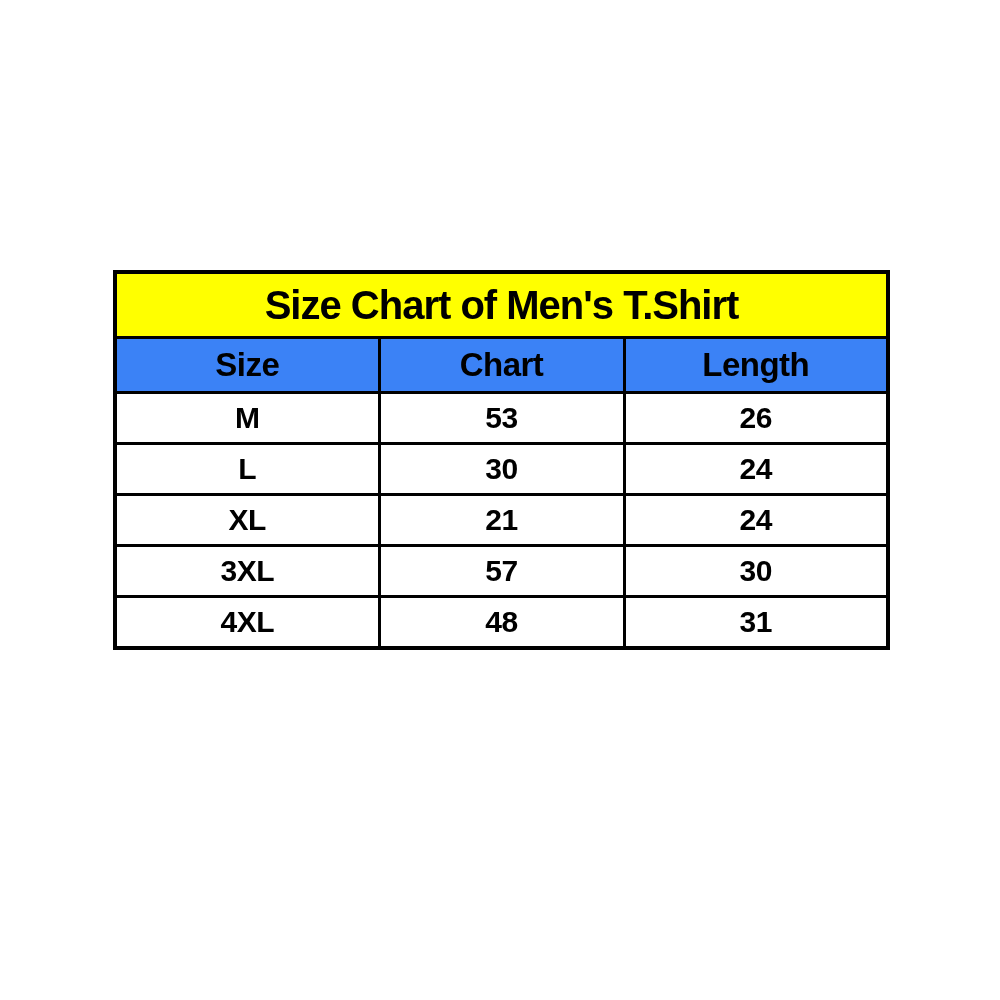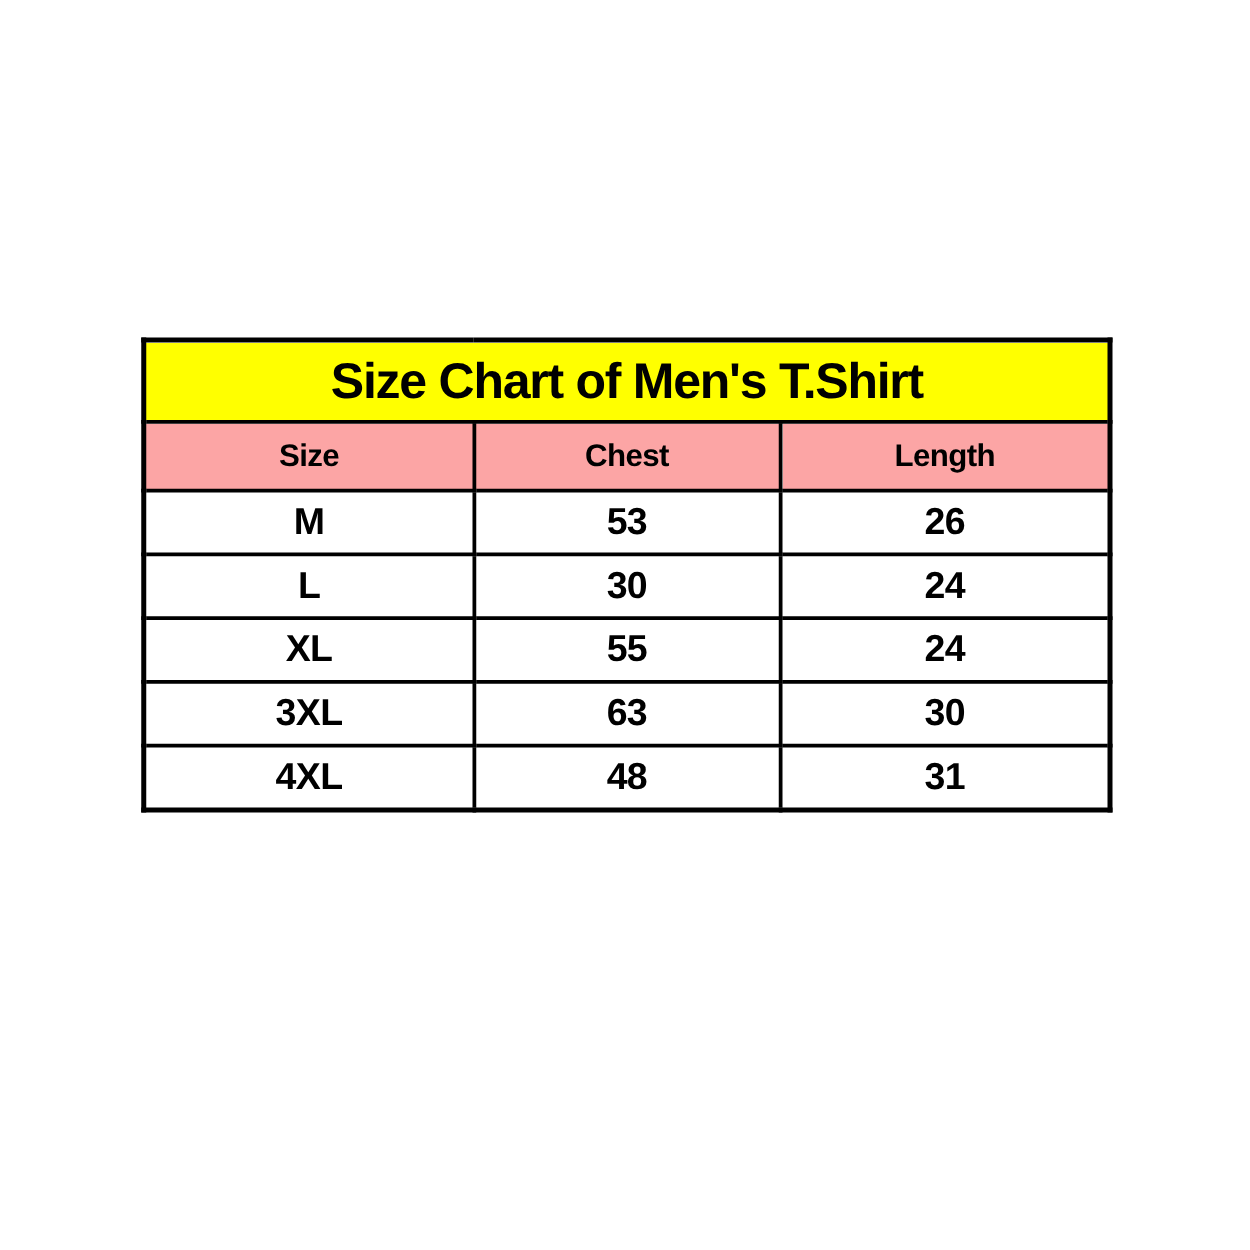--- a/index.html
+++ b/index.html
@@ -35,22 +35,22 @@
     overflow: hidden;
   }
   tr.title-row th {
     height: 62px;
     background: #ffff00;
     font-size: 40px;
     letter-spacing: -1px;
   }
   tr.header-row th {
     height: 52px;
-    background: #fca5a5;
-    font-size: 25px;
+    background: #3b82f6;
+    font-size: 33px;
     letter-spacing: -0.5px;
   }
   tr.data-row td {
     height: 48px;
     background: #ffffff;
     font-size: 30px;
     letter-spacing: -0.5px;
   }
 </style>
 </head>
@@ -62,43 +62,43 @@
       <col style="width:264px">
       <col style="width:245px">
       <col style="width:264px">
     </colgroup>
     <thead>
       <tr class="title-row">
         <th colspan="3">Size Chart of Men's T.Shirt</th>
       </tr>
       <tr class="header-row">
         <th>Size</th>
-        <th>Chest</th>
+        <th>Chart</th>
         <th>Length</th>
       </tr>
     </thead>
     <tbody>
       <tr class="data-row">
         <td>M</td>
         <td>53</td>
         <td>26</td>
       </tr>
       <tr class="data-row">
         <td>L</td>
         <td>30</td>
         <td>24</td>
       </tr>
       <tr class="data-row">
         <td>XL</td>
-        <td>55</td>
+        <td>21</td>
         <td>24</td>
       </tr>
       <tr class="data-row">
         <td>3XL</td>
-        <td>63</td>
+        <td>57</td>
         <td>30</td>
       </tr>
       <tr class="data-row">
         <td>4XL</td>
         <td>48</td>
         <td>31</td>
       </tr>
     </tbody>
   </table>
 </div>

